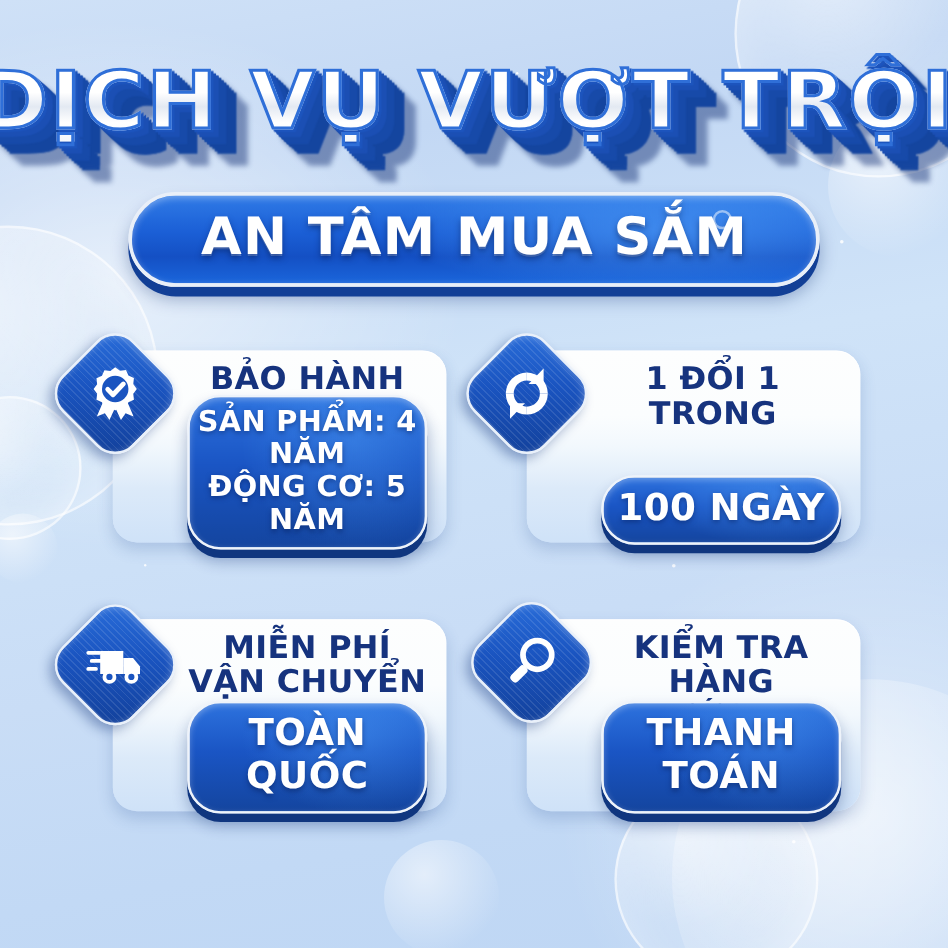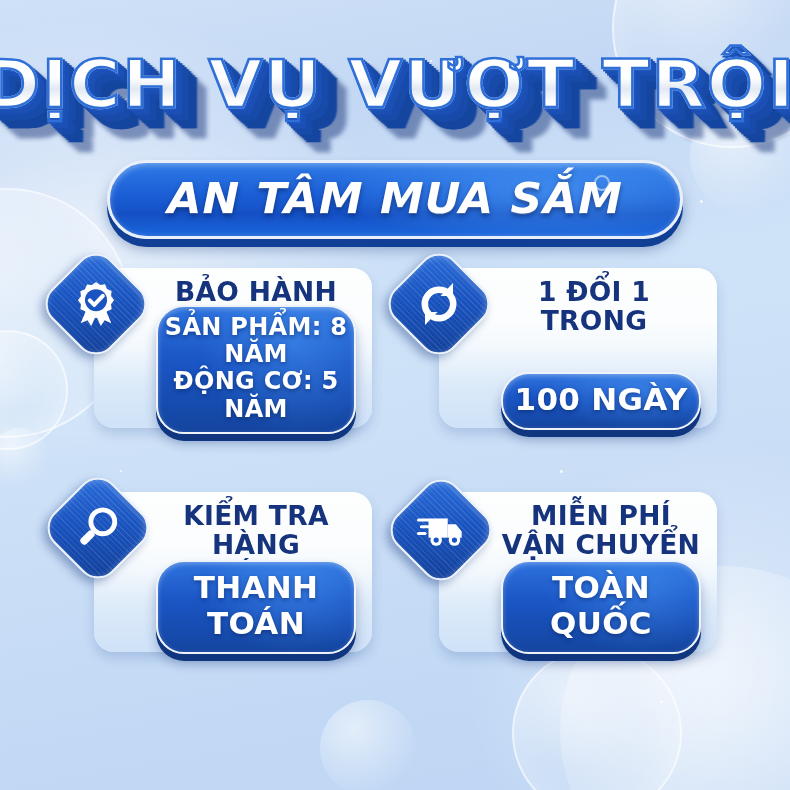--- a/index.html
+++ b/index.html
@@ -63,38 +63,37 @@
     border-radius:42px;
     border:3px solid #e9eff8;
     background:
       radial-gradient(ellipse 70% 120% at 78% 40%, rgba(90,170,255,.55) 0%, rgba(90,170,255,0) 58%),
       linear-gradient(180deg,#2f7ae6 0%,#1b5fd6 42%,#1450c4 70%,#1a65db 100%);
     box-shadow:
       0 8px 0 #123f96,
       0 10px 14px rgba(10,40,110,.35),
       inset 0 2px 6px rgba(255,255,255,.35);
     position:relative;
-    font-style:italic;
   }
   .subtitle span {
     font-family:"DejaVu Sans", sans-serif;
     font-weight:bold; font-size:43px; line-height:1;
     color:#ffffff; letter-spacing:1px;
     transform:scaleX(1.02); display:inline-block;
     text-shadow:0 3px 5px rgba(6,30,90,.55), 0 1px 0 rgba(255,255,255,.3);
   }
   .subtitle::after {
     content:""; position:absolute; right:70px; top:12px;
     width:12px; height:12px; border-radius:50%;
     border:2px solid rgba(255,255,255,.5);
   }
 
   
   .grid {
-    position:absolute; left:52px; top:256px; width:690px;
+    position:absolute; left:52px; top:280px; width:690px;
     display:grid; grid-template-columns:345px 345px; grid-template-rows:224px 224px;
   }
   .feature { position:relative; width:320px; height:190px; }
 
   .card {
     position:absolute; left:42px; top:12px; right:0; bottom:18px;
     border-radius:20px;
     background:linear-gradient(180deg,#fdfefe 0%,#fbfdfe 34%,#f2f8fd 50%,#dceaf9 72%,#cfe2f8 100%);
     box-shadow:0 6px 12px rgba(40,80,150,.20), inset 0 1px 0 rgba(255,255,255,.9);
   }
@@ -178,21 +177,21 @@
     <span>AN TÂM MUA SẮM</span>
   </div>
 </div>
 
 <div class="grid">
 
   <div class="feature c1">
     <div class="card">
       <div class="card-title">BẢO HÀNH</div>
       <div class="pill small">
-        <div>SẢN PHẨM: 8 NĂM</div>
+        <div>SẢN PHẨM: 4 NĂM</div>
         <div>ĐỘNG CƠ: 5 NĂM</div>
       </div>
     </div>
     <div class="badge">
       <svg width="46" height="46" viewBox="0 0 48 48" aria-hidden="true">
         <path d="M14 30 L8 44 L15 41 L19 47 L25 34 Z" fill="#ffffff"></path>
         <path d="M34 30 L40 44 L33 41 L29 47 L23 34 Z" fill="#ffffff"></path>
         <path d="M24 1 l4.2 3.1 5.2-.6 2.1 4.8 4.8 2.1-.6 5.2L42.8 20l-3.1 4.2.6 5.2-4.8 2.1-2.1 4.8-5.2-.6L24 38.8l-4.2-3.1-5.2.6-2.1-4.8-4.8-2.1.6-5.2L5.2 20l3.1-4.2-.6-5.2 4.8-2.1 2.1-4.8 5.2.6z" fill="#ffffff"></path>
         <circle cx="24" cy="20" r="11.5" fill="#1a54c0"></circle>
         <path d="M17.5 20.3 l4.6 4.7 9-9.4" fill="none" stroke="#ffffff" stroke-width="4.2" stroke-linecap="round" stroke-linejoin="round"></path>
@@ -211,39 +210,20 @@
       </div>
     </div>
     <div class="badge">
       <svg width="48" height="48" viewBox="0 0 48 48" aria-hidden="true">
         <path d="M24 6.5 A17.5 17.5 0 0 1 41.5 24 h-6.6 A10.9 10.9 0 0 0 24 13.1 Z" fill="#ffffff"></path>
         <path d="M41.5 24 A17.5 17.5 0 0 1 24 41.5 v-6.6 A10.9 10.9 0 0 0 34.9 24 Z" fill="#ffffff"></path>
         <path d="M24 41.5 A17.5 17.5 0 0 1 6.5 24 h6.6 A10.9 10.9 0 0 0 24 34.9 Z" fill="#ffffff"></path>
         <path d="M6.5 24 A17.5 17.5 0 0 1 24 6.5 v6.6 A10.9 10.9 0 0 0 13.1 24 Z" fill="#ffffff"></path>
         <path d="M38 3 L38 16 L25.5 16 Z" fill="#ffffff"></path>
         <path d="M10 45 L10 32 L22.5 32 Z" fill="#ffffff"></path>
-      </svg>
-    </div>
-  </div>
-
-  <div class="feature c4">
-    <div class="card">
-      <div class="card-title">
-        <div>KIỂM TRA HÀNG</div>
-        <div>TRƯỚC KHI</div>
-      </div>
-      <div class="pill big">
-        <div>THANH TOÁN</div>
-      </div>
-    </div>
-    <div class="badge">
-      <svg width="46" height="46" viewBox="0 0 48 48" aria-hidden="true">
-        <circle cx="29" cy="17.5" r="12.5" fill="none" stroke="#ffffff" stroke-width="5"></circle>
-        <path d="M23 11.5 a8.5 8.5 0 0 1 10 0" fill="none" stroke="#1a54c0" stroke-width="2.4" stroke-linecap="round"></path>
-        <rect x="4.5" y="30" width="17" height="8" rx="3.4" transform="rotate(-45 13 34)" fill="#ffffff"></rect>
       </svg>
     </div>
   </div>
 
   <div class="feature c3">
     <div class="card">
       <div class="card-title">
         <div>MIỄN PHÍ</div>
         <div>VẬN CHUYỂN</div>
       </div>
@@ -259,13 +239,32 @@
         <path d="M13 9 h20 v20 H13 z" fill="#ffffff"></path>
         <path d="M33 15 h8.5 l6 7.5 V29 H33 z" fill="#ffffff"></path>
         <circle cx="21" cy="31.5" r="6" fill="#ffffff"></circle>
         <circle cx="21" cy="31.5" r="2.7" fill="#1a54c0"></circle>
         <circle cx="40" cy="31.5" r="6" fill="#ffffff"></circle>
         <circle cx="40" cy="31.5" r="2.7" fill="#1a54c0"></circle>
       </svg>
     </div>
   </div>
 
+  <div class="feature c4">
+    <div class="card">
+      <div class="card-title">
+        <div>KIỂM TRA HÀNG</div>
+        <div>TRƯỚC KHI</div>
+      </div>
+      <div class="pill big">
+        <div>THANH TOÁN</div>
+      </div>
+    </div>
+    <div class="badge">
+      <svg width="46" height="46" viewBox="0 0 48 48" aria-hidden="true">
+        <circle cx="29" cy="17.5" r="12.5" fill="none" stroke="#ffffff" stroke-width="5"></circle>
+        <path d="M23 11.5 a8.5 8.5 0 0 1 10 0" fill="none" stroke="#1a54c0" stroke-width="2.4" stroke-linecap="round"></path>
+        <rect x="4.5" y="30" width="17" height="8" rx="3.4" transform="rotate(-45 13 34)" fill="#ffffff"></rect>
+      </svg>
+    </div>
+  </div>
+
 </div>
 
 </body></html>

